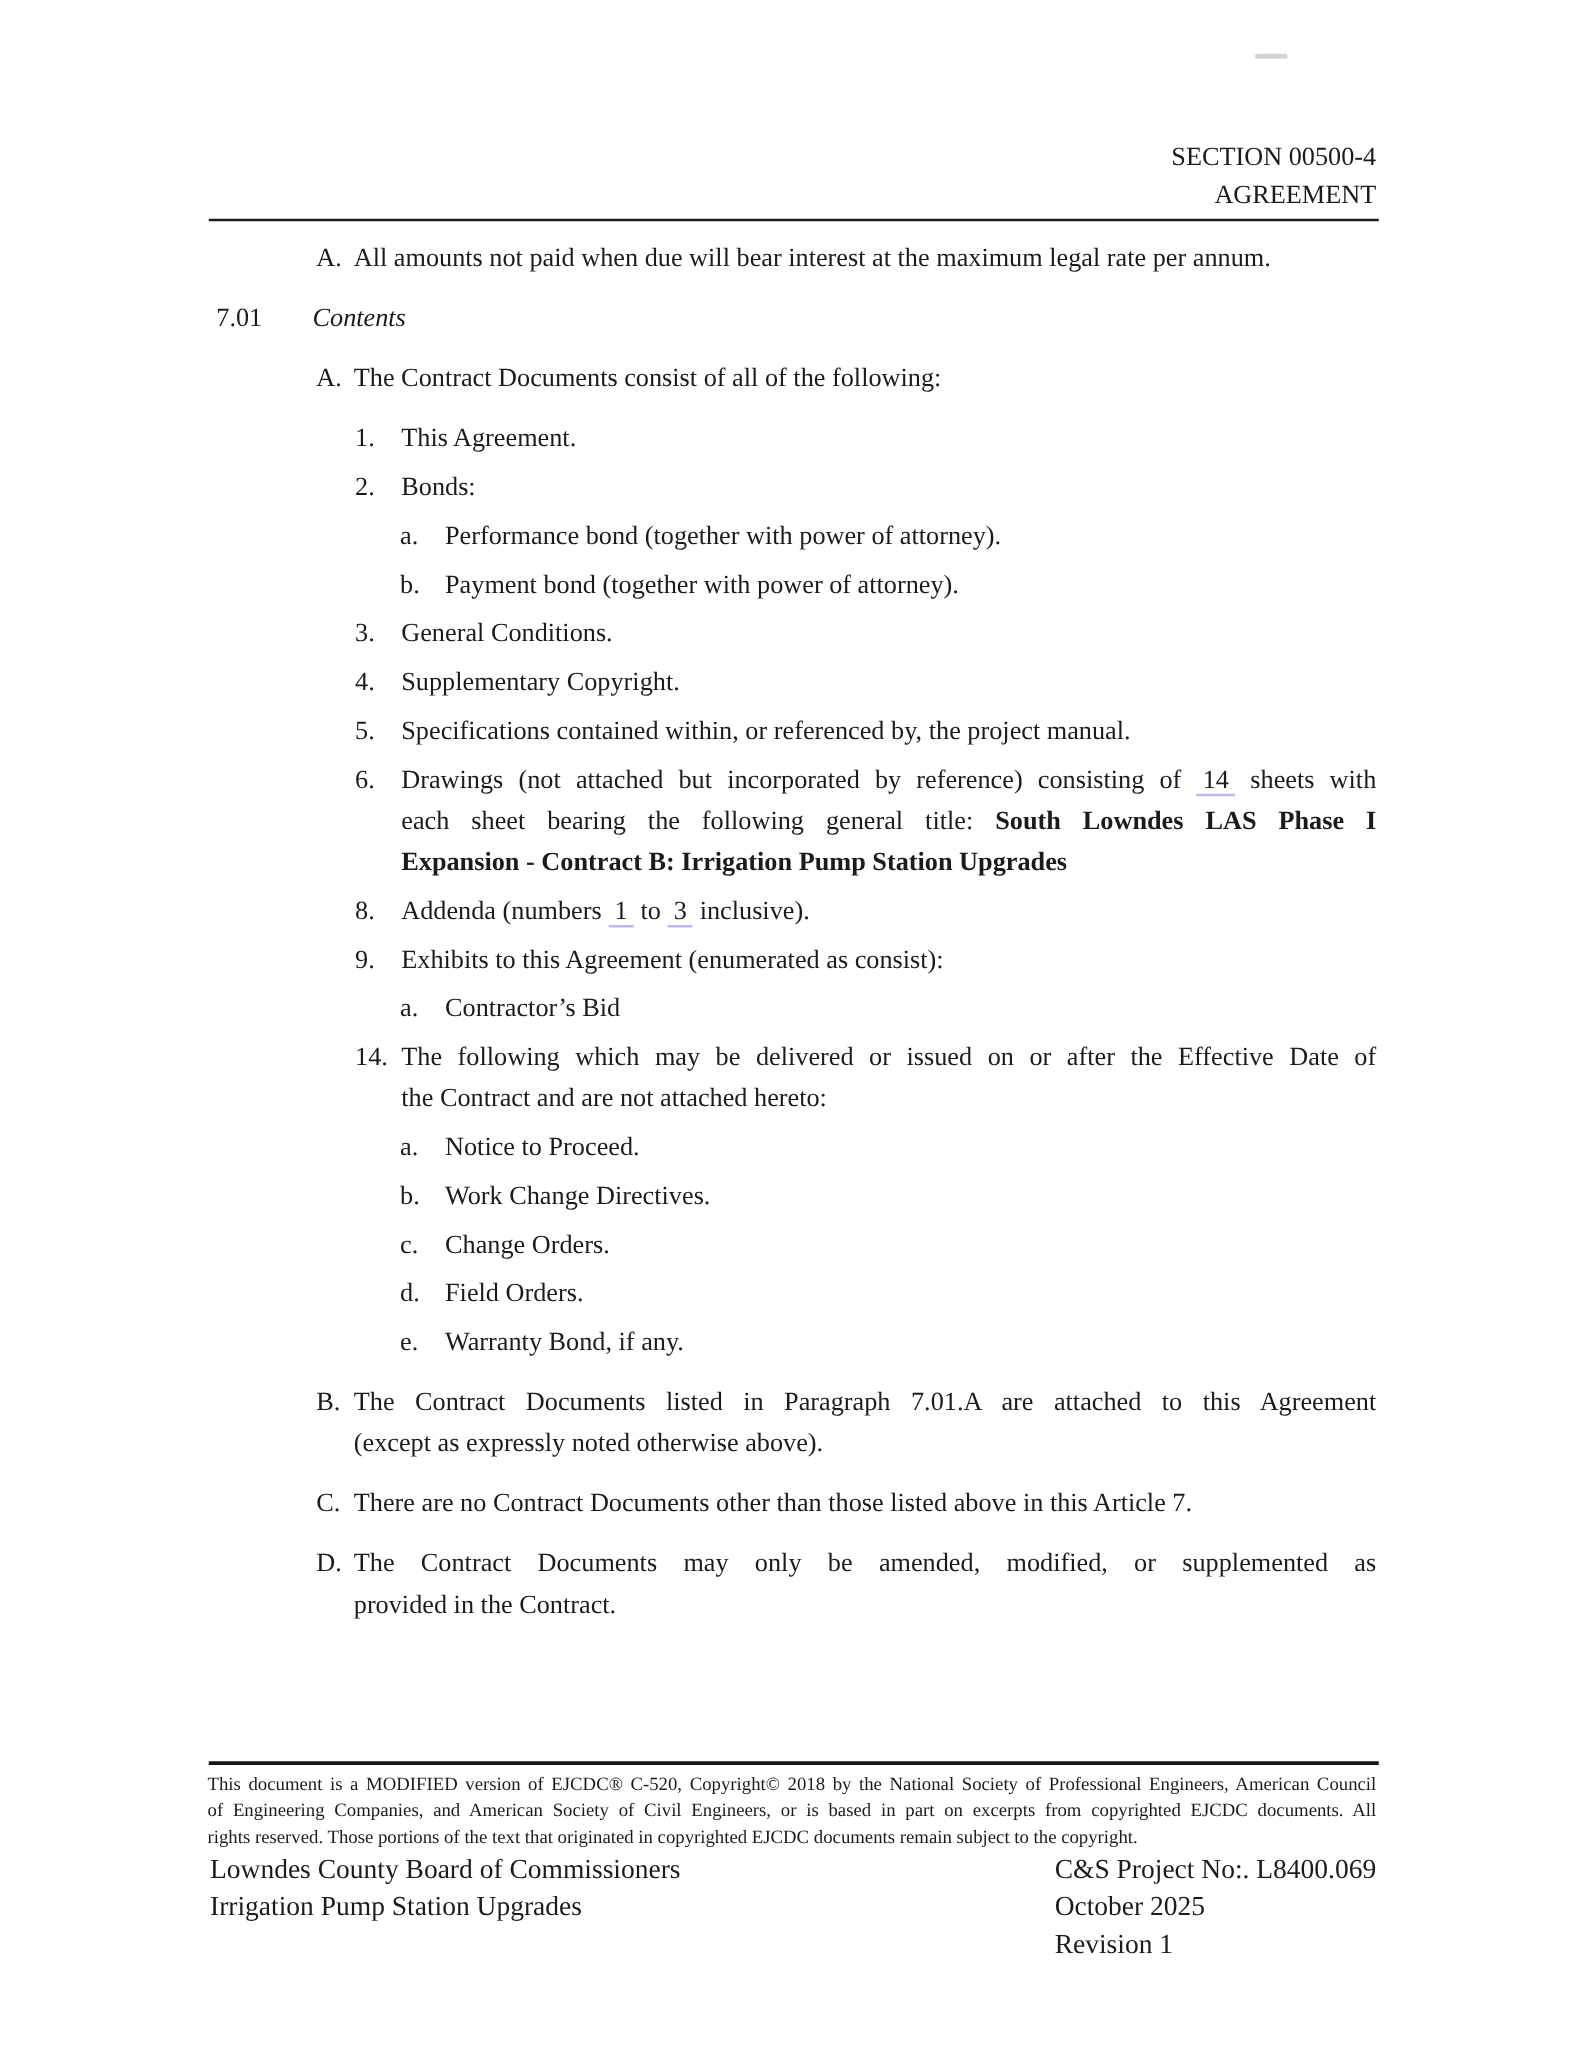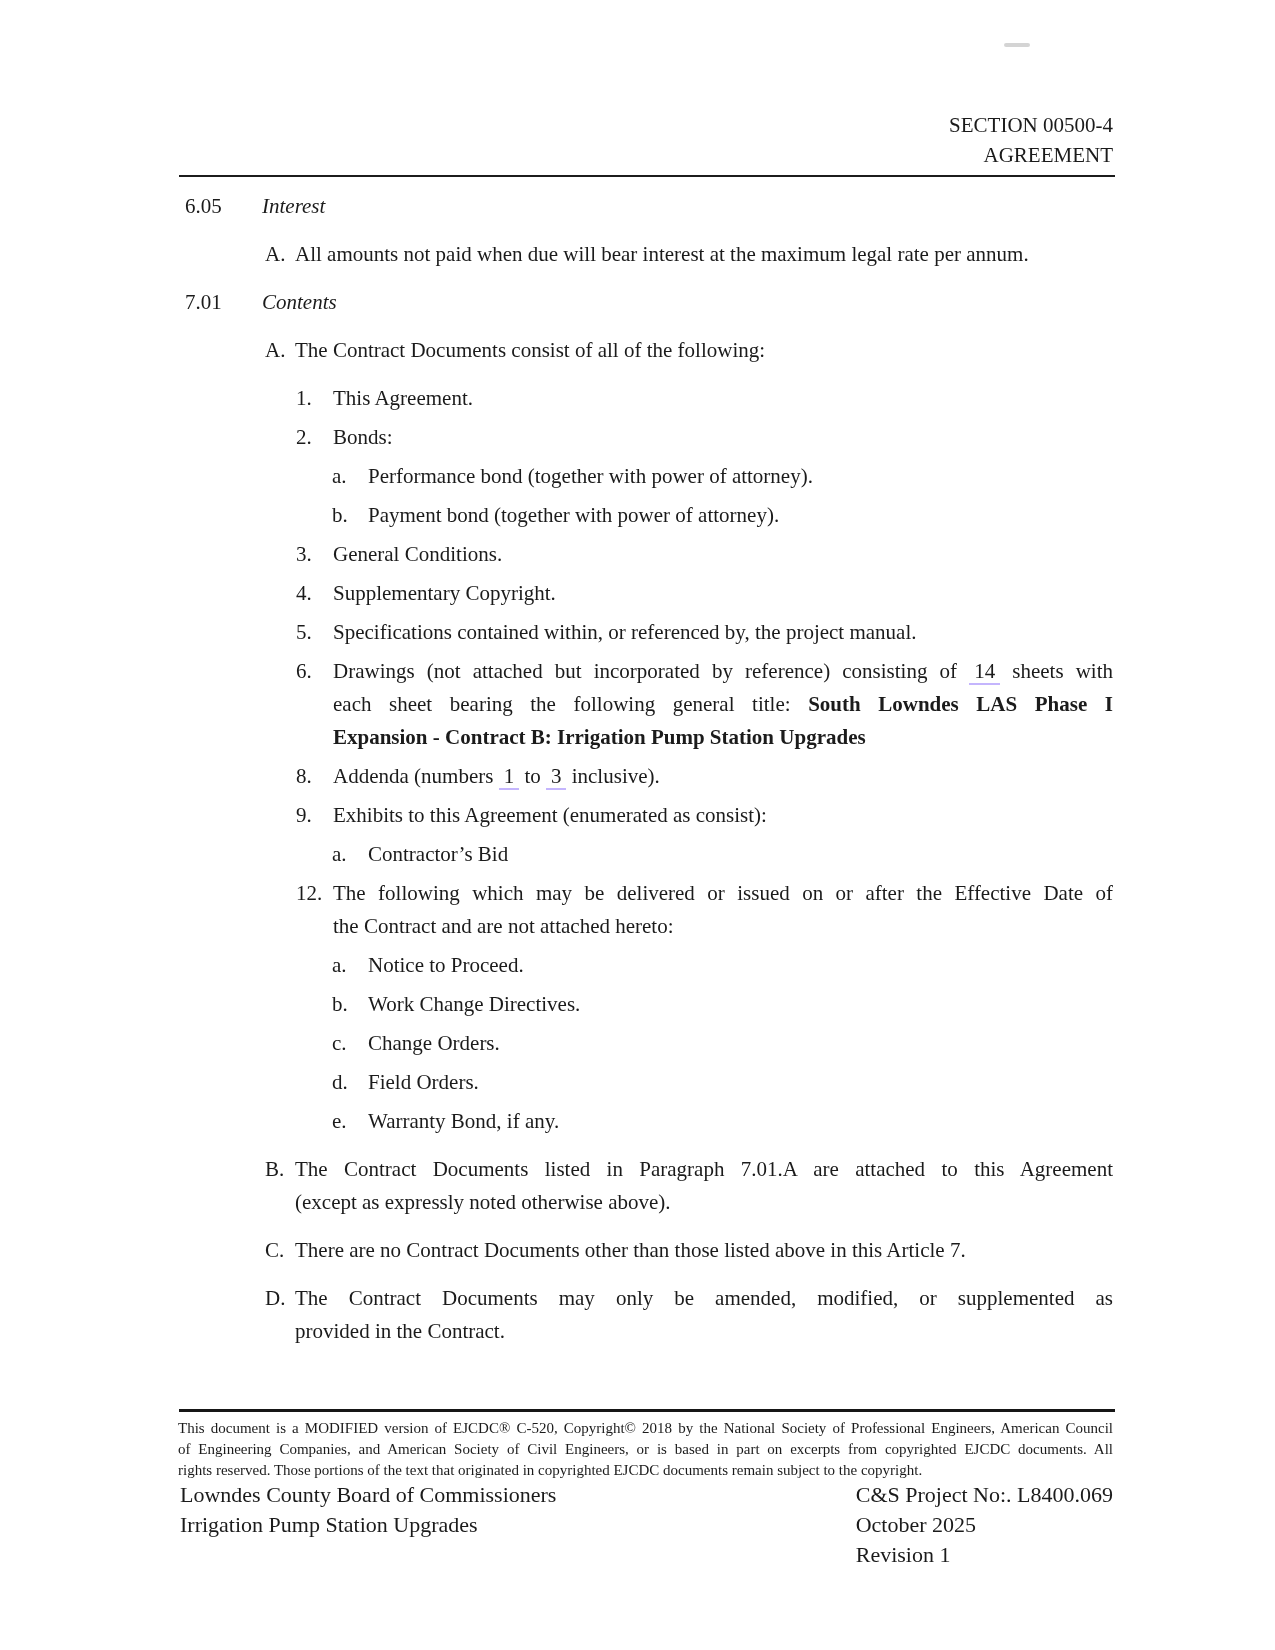--- a/index.html
+++ b/index.html
@@ -17,21 +17,21 @@
   .artifact {
     position: absolute;
     left: 1004px; top: 43px;
     width: 26px; height: 4px;
     background: #c6c6c6;
     border-radius: 2px;
     opacity: .75;
   }
   .content {
     position: absolute;
-    left: 185px; top: 0;
+    left: 173px; top: 0;
     width: 928px; height: 1256px;
   }
   .hdr {
     position: absolute;
     top: 110px; right: 0; left: 0;
     text-align: right;
     line-height: 30px;
   }
   .rule { position: absolute; left: -6px; right: -2px; }
   .rule-top    { top: 175px; border-top: 2px solid #1c1c1c; }
@@ -86,24 +86,20 @@
 
     <div class="hdr">
       <div>SECTION 00500-4</div>
       <div>AGREEMENT</div>
     </div>
 
     <div class="rule rule-top"></div>
 
     <div class="body">
 
-      <div class="h clause">
-        <span class="cnum">6.05</span>
-        <span class="ctitle">Interest</span>
-      </div>
 
       <div class="p1">
         <span class="mk mk1">A.</span>
         <div class="ln nw">All amounts not paid when due will bear interest at the maximum legal rate per annum.</div>
       </div>
 
 
       <div class="h clause">
         <span class="cnum">7.01</span>
         <span class="ctitle">Contents</span>
@@ -165,21 +161,21 @@
         <span class="mk mk2">9.</span>
         <div class="ln nw">Exhibits to this Agreement (enumerated as consist):</div>
       </div>
 
       <div class="li l3">
         <span class="mk mk3">a.</span>
         <div class="ln nw">Contractor’s Bid</div>
       </div>
 
       <div class="li l2">
-        <span class="mk mk2">12.</span>
+        <span class="mk mk2">14.</span>
         <div class="ln just">The following which may be delivered or issued on or after the Effective Date of</div>
         <div class="ln">the Contract and are not attached hereto:</div>
       </div>
 
       <div class="li l3">
         <span class="mk mk3">a.</span>
         <div class="ln nw">Notice to Proceed.</div>
       </div>
 
       <div class="li l3">

